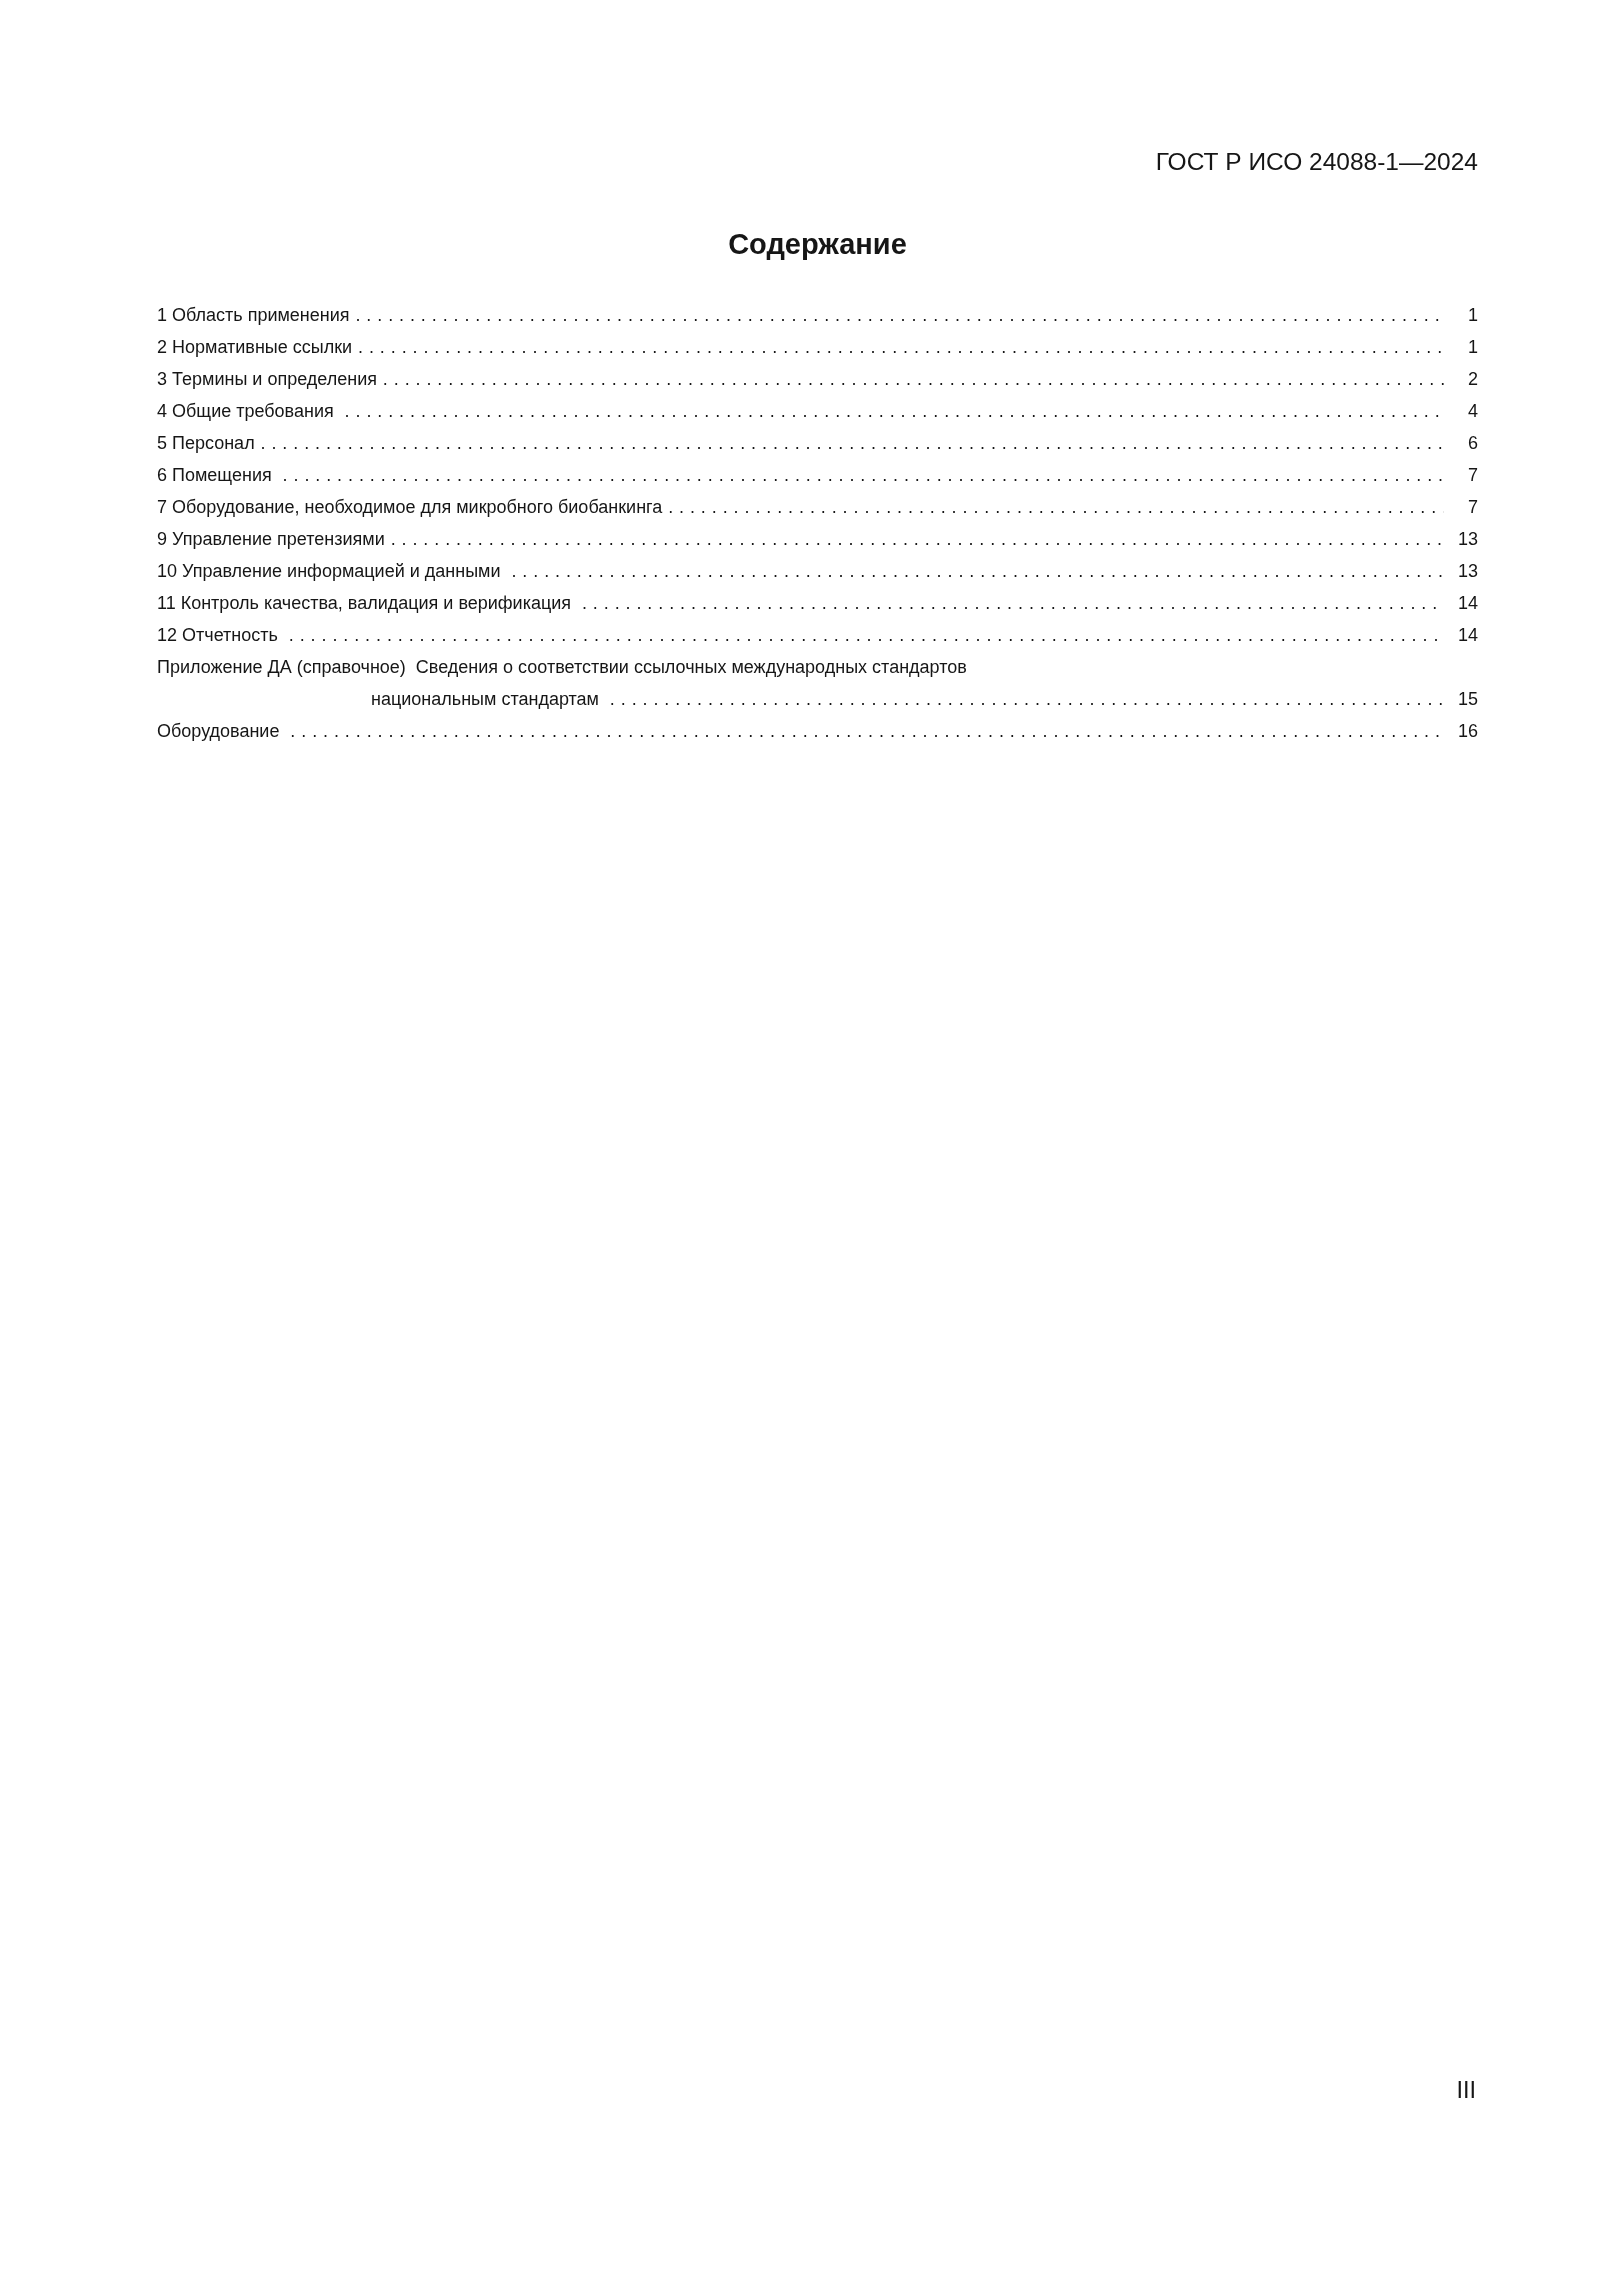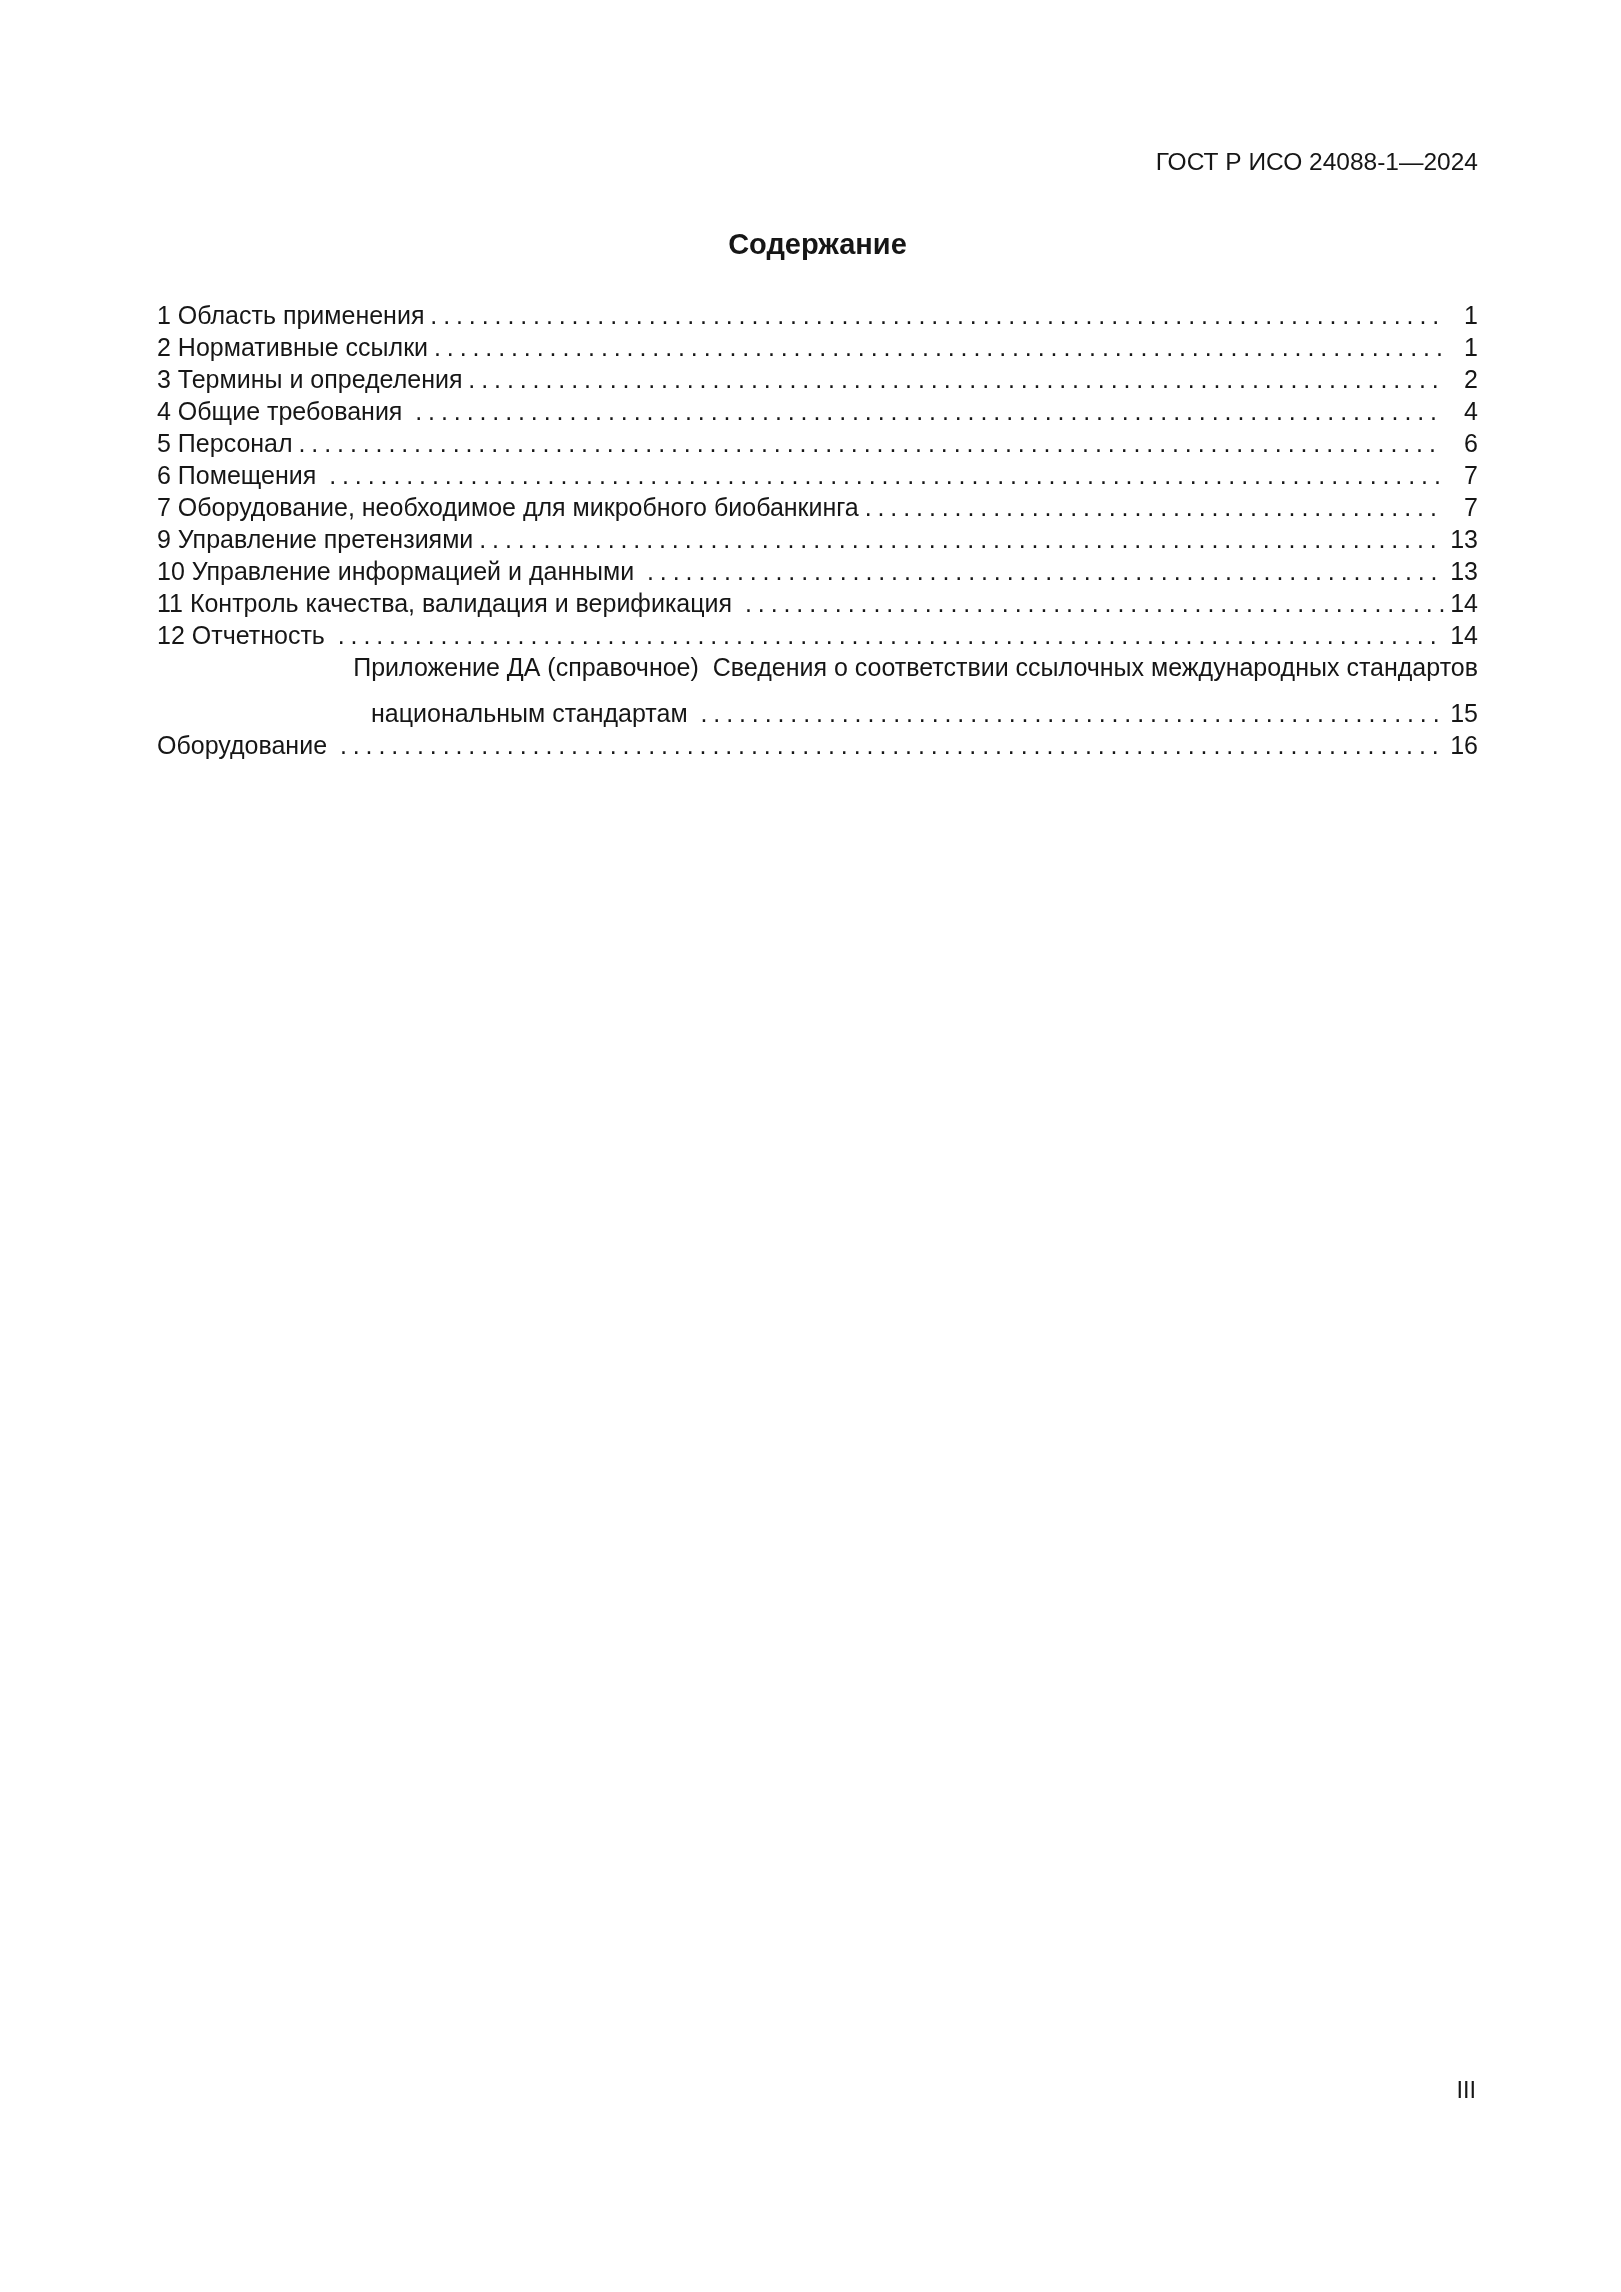--- a/index.html
+++ b/index.html
@@ -29,31 +29,29 @@
     line-height: 35px;
     margin-top: 51px;
     margin-bottom: 37px;
   }
   .toc {
     width: 100%;
   }
   .toc-row {
     display: flex;
     align-items: baseline;
-    font-size: 25px;
+    font-size: 18px;
     line-height: 32px;
-    justify-content: flex-end;
   }
   .toc-label {
     white-space: pre;
     flex: 0 0 auto;
   }
   .toc-row-cont .toc-label {
     padding-left: 214px;
-    margin-top: 14px;
   }
   .leader {
     flex: 1 1 auto;
     overflow: hidden;
     white-space: nowrap;
     text-align: right;
     margin-left: 5.9px;
     margin-right: 4.9px;
   }
   .leader::after {

